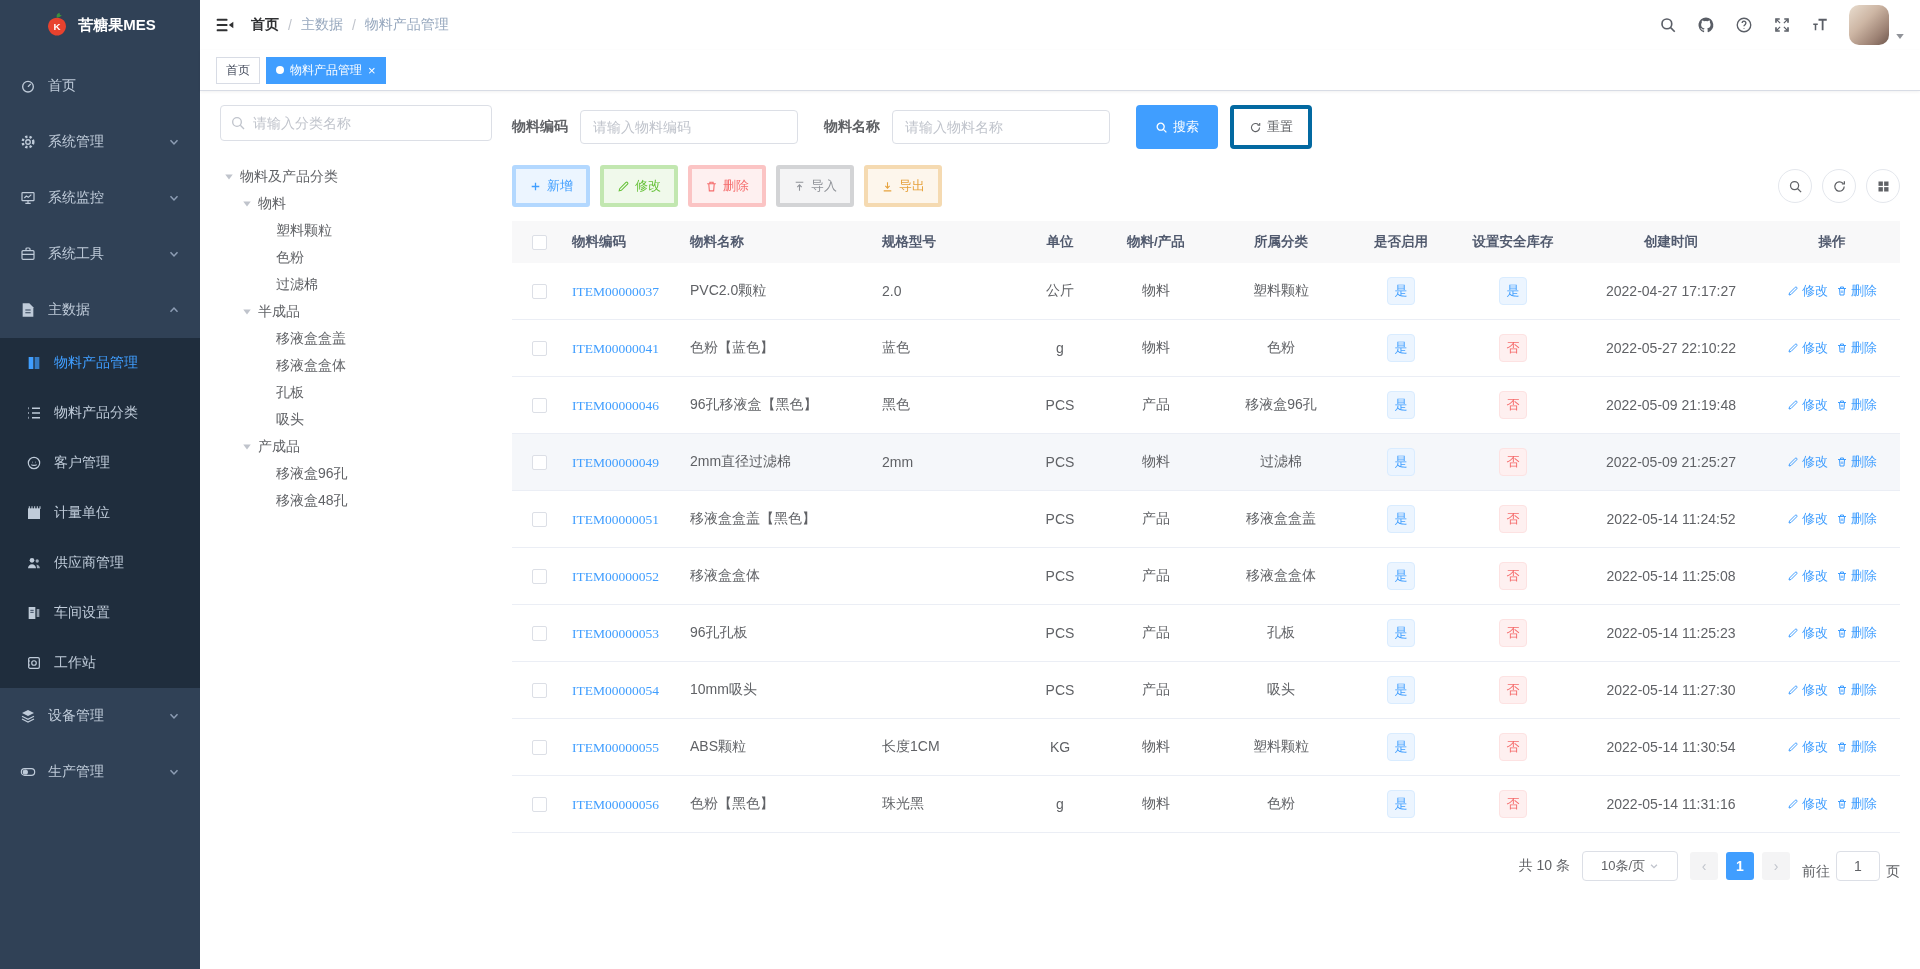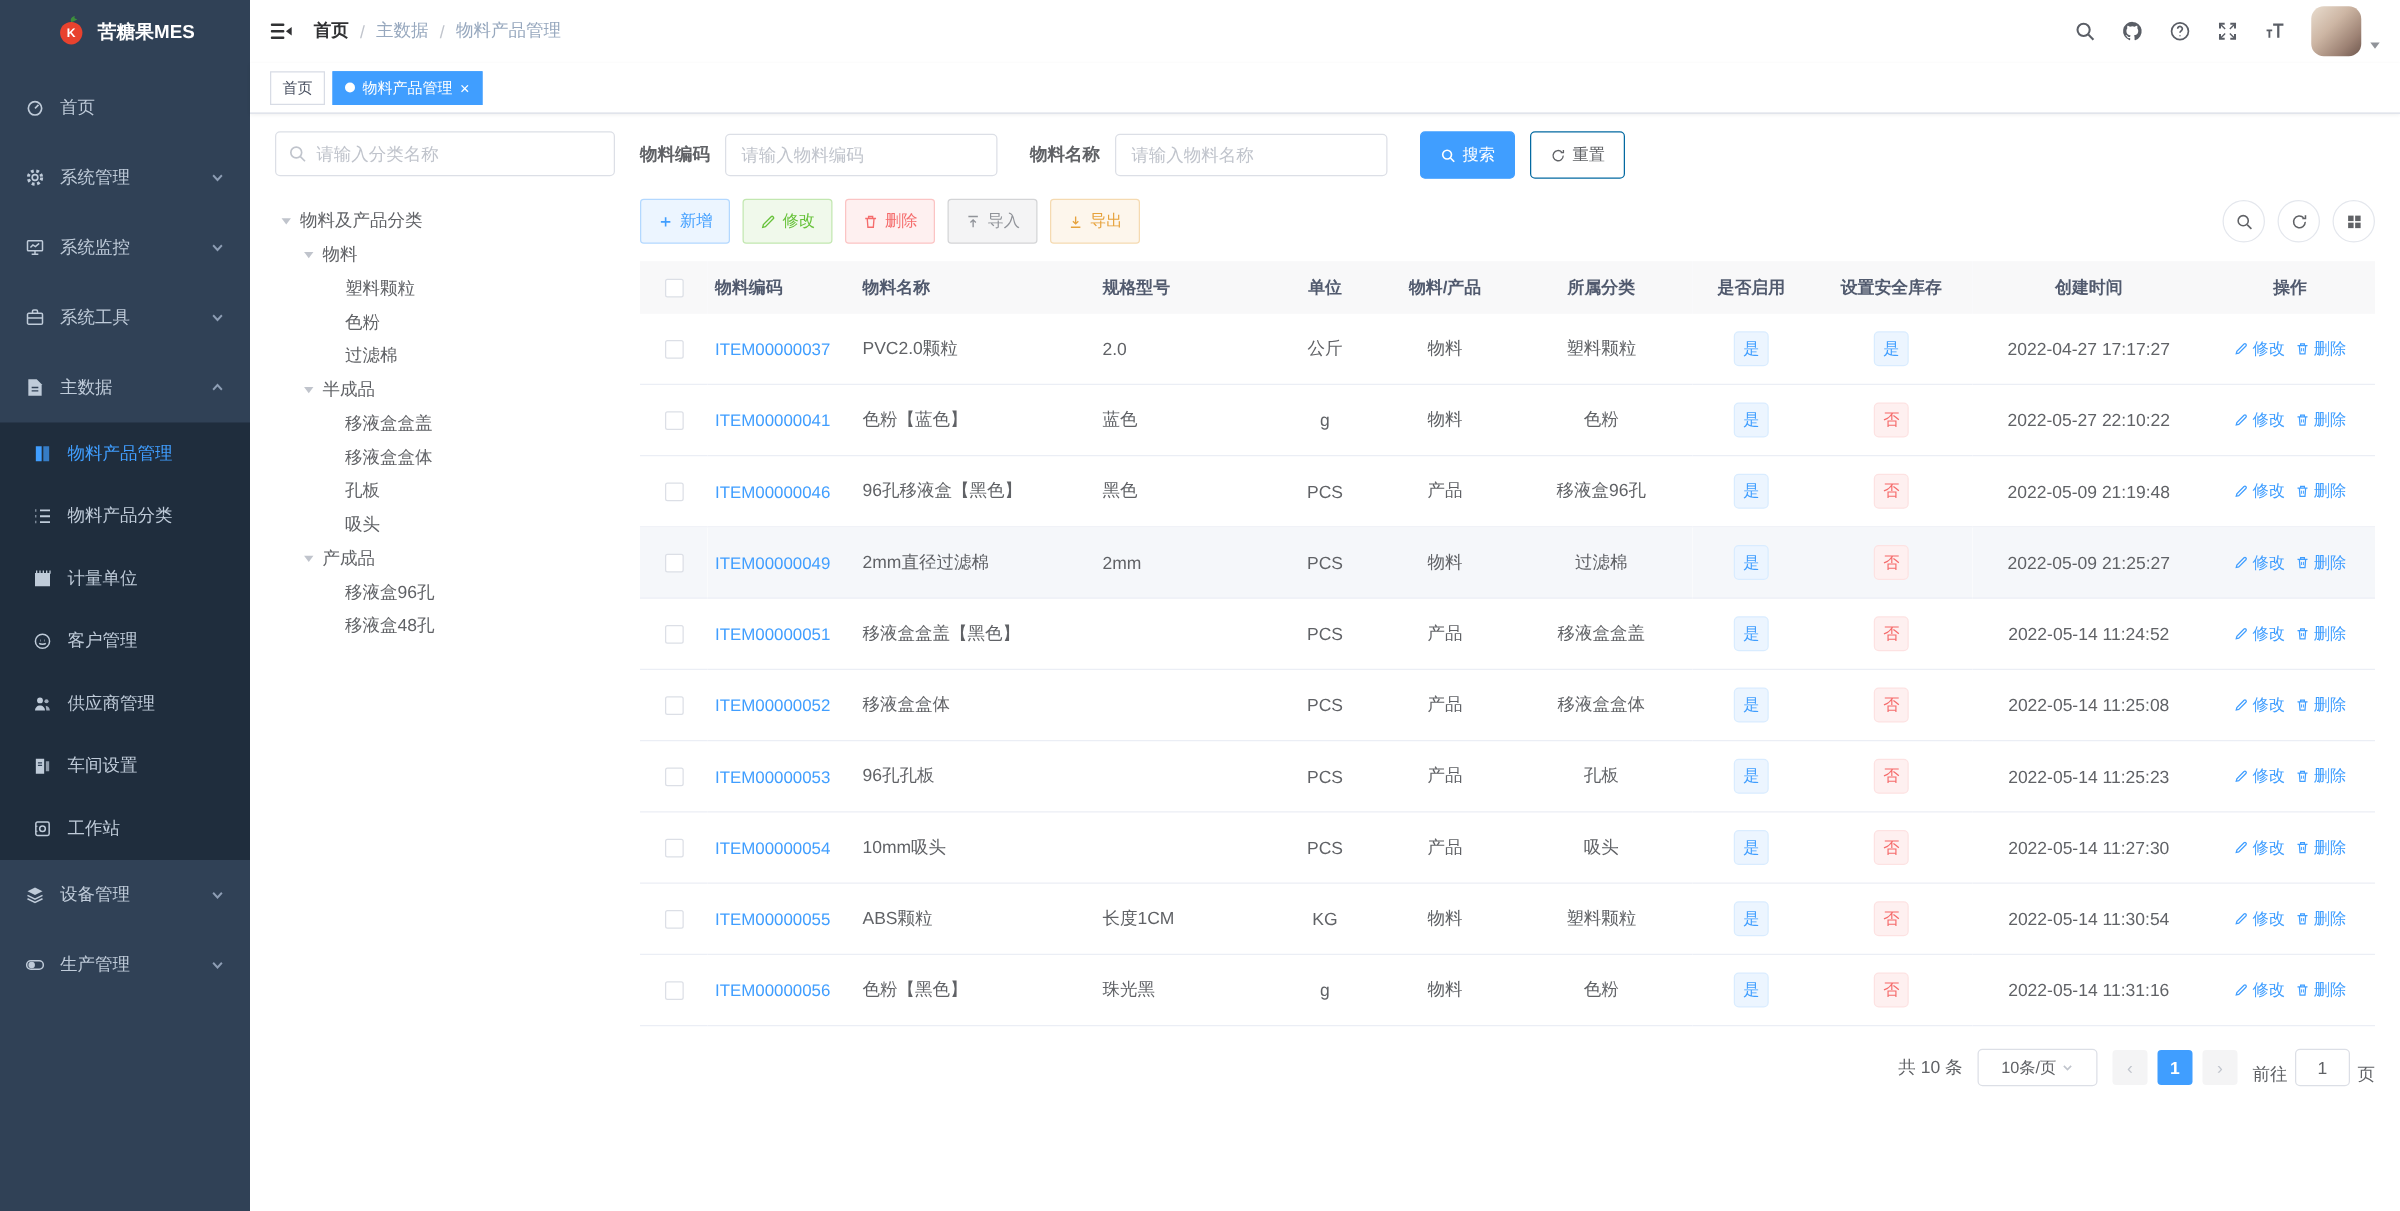--- a/index.html
+++ b/index.html
@@ -62,21 +62,21 @@
   .tn-root { padding-left:4px; }
   .tn-group { padding-left:22px; }
   .tn-leaf { padding-left:56px; }
 
   .main-panel { flex:1; min-width:0; display:flex; flex-direction:column; }
 
   .filter-row { display:flex; align-items:center; gap:12px; font-size:14px; }
   .filter-label { font-weight:bold; color:#606266; }
   .filter-row input { width:218px; height:34px; border:1px solid #dcdfe6; border-radius:4px; padding:0 12px; font-size:14px; color:#606266; outline:none; font-family:inherit; }
   .filter-row input::placeholder { color:#c0c4cc; }
-  .btn { display:inline-flex; align-items:center; gap:5px; border-radius:4px; font-size:13px; cursor:pointer; border:1px solid #0369a1; background:#fff; padding:9px 15px; color:#606266; }
+  .btn { display:inline-flex; align-items:center; gap:5px; border-radius:4px; font-size:13px; cursor:pointer; border:4px solid #0369a1; background:#fff; padding:9px 15px; color:#606266; }
   .btn svg { width:13px; height:13px; }
   .btn-primary { background:#409eff; border-color:#409eff; color:#fff; margin-left:14px; }
   .btn-plain-primary { background:#ecf5ff; border-color:#b3d8ff; color:#409eff; }
   .btn-plain-success { background:#f0f9eb; border-color:#c2e7b0; color:#67c23a; }
   .btn-plain-danger  { background:#fef0f0; border-color:#fbc4c4; color:#f56c6c; }
   .btn-plain-info    { background:#f4f4f5; border-color:#d3d4d6; color:#909399; }
   .btn-plain-warning { background:#fdf6ec; border-color:#f5dab1; color:#e6a23c; }
 
   .btn-row { margin-top:16px; display:flex; align-items:center; gap:10px; }
   .btn-row .btn { padding:8px 13px; border-radius:3px; }
@@ -84,21 +84,21 @@
   .circle-btn { width:34px; height:34px; border-radius:50%; border:1px solid #e4e7ed; background:#fff; display:flex; align-items:center; justify-content:center; color:#606266; cursor:pointer; }
   .circle-btn svg { width:15px; height:15px; }
 
   table { margin-top:14px; width:100%; border-collapse:collapse; table-layout:fixed; }
   thead th { background:#f8f8f9; color:#515a6e; font-size:13.5px; font-weight:bold; padding:12px 6px; text-align:center; }
   thead th.l { text-align:left; }
   tbody td { padding:14px 6px; font-size:14px; color:#606266; border-bottom:1px solid #ebeef5; text-align:center; overflow:hidden; white-space:nowrap; }
   tbody td.l { text-align:left; }
   tbody tr.hl { background:#f5f7fa; }
   .cb { display:inline-block; width:15px; height:15px; border:1px solid #dcdfe6; border-radius:2px; background:#fff; cursor:pointer; vertical-align:middle; }
-  .code { color:#409eff; font-size:13.5px; text-decoration:none; cursor:pointer; }
+  .code { color:#409eff; font-size:13.5px; text-decoration:none; cursor:pointer;font-family:Liberation Serif, serif; }
   .tag { display:inline-block; min-width:28px; height:28px; line-height:26px; padding:0 5px; border-radius:4px; font-size:13px; border:1px solid; }
   .tag.b { background:#ecf5ff; border-color:#d9ecff; color:#409eff; }
   .tag.r { background:#fef0f0; border-color:#fde2e2; color:#f56c6c; }
   .oplink { color:#409eff; font-size:13px; cursor:pointer; display:inline-flex; align-items:center; gap:3px; }
   .oplink + .oplink { margin-left:8px; }
   .oplink svg { width:12px; height:12px; }
 
   .pagination { margin-top:18px; display:flex; justify-content:flex-end; align-items:center; gap:12px; font-size:14px; color:#606266; }
   .page-size { width:96px; height:30px; border:1px solid #dcdfe6; border-radius:4px; display:flex; align-items:center; justify-content:center; gap:4px; font-size:13px; cursor:pointer; }
   .page-size .caret { color:#c0c4cc; } .page-size .caret svg { width:10px; height:10px; transform:rotate(180deg); }
@@ -201,36 +201,36 @@
           <span class="mi">
             <svg viewBox="0 0 24 24" fill="none" stroke="currentColor" stroke-width="2.2">
               <path d="M9 5h12M9 12h12M9 19h12"></path>
               <path d="M3.5 5h1M3.5 12h1M3.5 19h1" stroke-width="3"></path>
             </svg>
           </span>
           <span>物料产品分类</span>
         </div>
         <div class="menu-item">
           <span class="mi">
-            <svg viewBox="0 0 24 24" fill="currentColor">
-              <path d="M3 5h18v16H3z"></path>
-              <path d="M5 2v4M9 2v4M13 2v4M17 2v4M21 2v4" stroke="currentColor" stroke-width="1.6"></path>
-            </svg>
-          </span>
-          <span>计量单位</span>
-        </div>
-        <div class="menu-item">
-          <span class="mi">
             <svg viewBox="0 0 24 24" fill="none" stroke="currentColor" stroke-width="1.8">
               <circle cx="12" cy="12" r="8.5"></circle>
               <path d="M9 11h.6M14.4 11h.6" stroke-width="2.4"></path>
               <path d="M8 14.5c1.5 1.4 6.5 1.4 8 0"></path>
             </svg>
           </span>
           <span>客户管理</span>
+        </div>
+        <div class="menu-item">
+          <span class="mi">
+            <svg viewBox="0 0 24 24" fill="currentColor">
+              <path d="M3 5h18v16H3z"></path>
+              <path d="M5 2v4M9 2v4M13 2v4M17 2v4M21 2v4" stroke="currentColor" stroke-width="1.6"></path>
+            </svg>
+          </span>
+          <span>计量单位</span>
         </div>
         <div class="menu-item">
           <span class="mi">
             <svg viewBox="0 0 24 24" fill="currentColor">
               <circle cx="9" cy="8" r="3.5"></circle>
               <path d="M3 20c0-3.5 2.7-6 6-6s6 2.5 6 6z"></path>
               <circle cx="16.8" cy="9" r="2.5" opacity=".8"></circle>
               <path d="M15.8 14.3c2.8.4 5 2.8 5 5.7h-4.2" opacity=".8"></path>
             </svg>
           </span>

